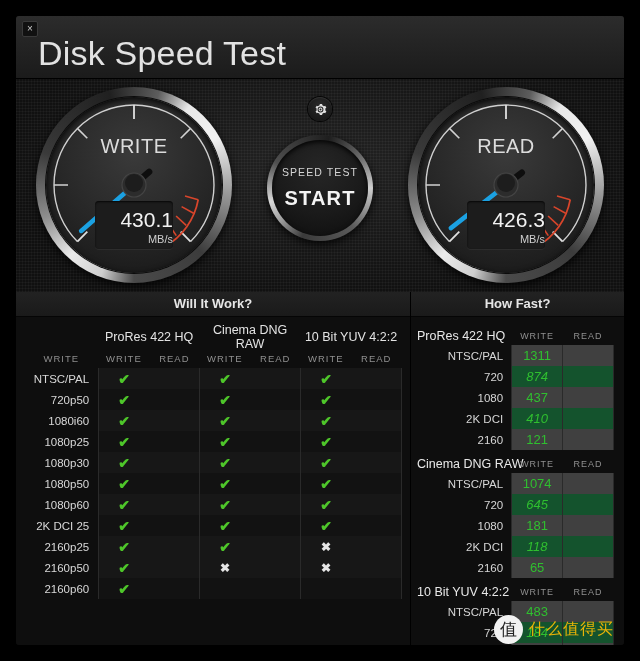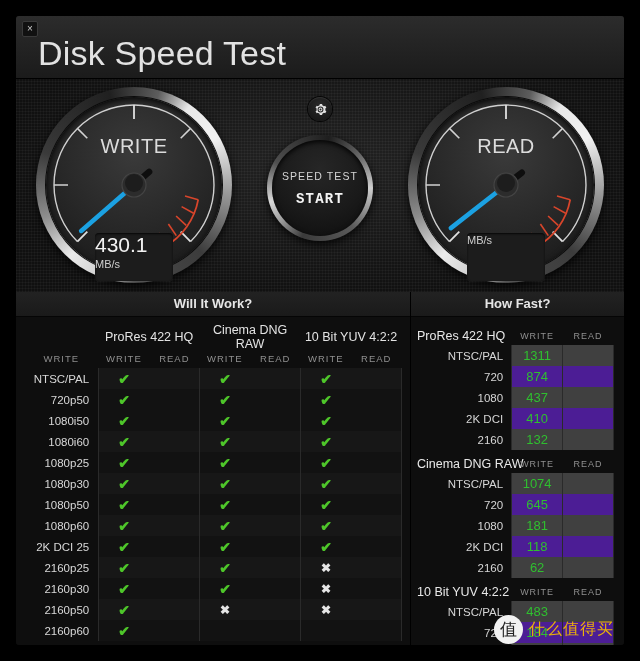--- a/index.html
+++ b/index.html
@@ -132,24 +132,23 @@
   .readout {
     position: absolute;
     left: 50%;
     transform: translateX(-50%);
     top: 104px;
     width: 78px;
     height: 48px;
     background: #1c1c1c;
     border-radius: 4px;
     box-shadow: inset 0 1px 2px rgba(0,0,0,.8), 0 1px 0 rgba(255,255,255,.05);
-    text-align: left;
-    padding-top: 0;
+    text-align: right;
+    padding-top: 7px;
     box-sizing: border-box;
-    margin-top: 32px;
   }
   .readout .num {
     font-size: 21px;
     color: #f2f2f2;
     line-height: 24px;
   }
   .readout .unit {
     font-size: 11px;
     color: #cfcfcf;
     line-height: 14px;
@@ -198,25 +197,24 @@
     align-items: center;
     justify-content: center;
     gap: 9px;
   }
   .start-small {
     font-size: 10.5px;
     letter-spacing: 1.1px;
     color: #d6d6d6;
   }
   .start-big {
-    font-size: 14px;
+    font-size: 20px;
     font-weight: bold;
     letter-spacing: 1.2px;
     color: #f4f4f4;
-    font-family: Liberation Mono, monospace;
   }
 
   
   .panels {
     position: relative;
     height: 354px;
     display: flex;
     background: #0e0e0e;
   }
   .panel-left  { width: 394px; border-right: 1px solid #000; }
@@ -299,21 +297,21 @@
   }
   .hf td.val {
     text-align: center;
     color: #2fbf2f;
     font-size: 13px;
     border-left: 1px solid #2a2a2a;
     border-right: 1px solid #2a2a2a;
   }
   .hf td.blank { border-right: 1px solid #2a2a2a; }
   .hf tr.odd  td.val, .hf tr.odd  td.blank { background: #404040; }
-  .hf tr.even td.val, .hf tr.even td.blank { background: #4c1d95; }
+  .hf tr.even td.val, .hf tr.even td.blank { background: #14532d; font-style: italic; }
 
   
   .watermark {
     position: absolute;
     right: 10px;
     bottom: 2px;
     display: flex;
     align-items: center;
     gap: 6px;
     pointer-events: none;
@@ -427,20 +425,21 @@
           </g>
           <g transform="rotate(-128 88 88)">
             <line x1="88" y1="88" x2="88" y2="18" stroke="#1ba1e2" stroke-width="4.6" stroke-linecap="round"></line>
             <line x1="88" y1="88" x2="88" y2="108" stroke="#0e0e0e" stroke-width="6.5" stroke-linecap="round"></line>
           </g>
           <circle cx="88" cy="88" r="12" fill="#2c2c2c" stroke="#444" stroke-width="1.2"></circle>
           <circle cx="88" cy="86" r="9" fill="#1d1d1d"></circle>
         </svg>
         <div class="gauge-label">READ</div>
         <div class="readout">
+          <div class="num">426.3</div>
           <div class="unit">MB/s</div>
         </div>
       </div>
     </div>
   </div>
 
   <div class="panels">
 
     <div class="panel-left">
       <div class="panel-head">Will It Work?</div>
@@ -484,29 +483,20 @@
               </tr>
               <tr class="even">
                 <td class="fmt">720p50</td>
                 <td class="cell cw"><span class="mark-ok">✔</span></td>
                 <td class="cell cr"></td>
                 <td class="cell cw"><span class="mark-ok">✔</span></td>
                 <td class="cell cr"></td>
                 <td class="cell cw"><span class="mark-ok">✔</span></td>
                 <td class="cell cr"></td>
               </tr>
-              <tr class="even">
-                <td class="fmt">1080i50</td>
-                <td class="cell cw"><span class="mark-ok">✔</span></td>
-                <td class="cell cr"></td>
-                <td class="cell cw"><span class="mark-ok">✔</span></td>
-                <td class="cell cr"></td>
-                <td class="cell cw"><span class="mark-ok">✔</span></td>
-                <td class="cell cr"></td>
-              </tr>
               <tr class="odd">
                 <td class="fmt">1080i60</td>
                 <td class="cell cw"><span class="mark-ok">✔</span></td>
                 <td class="cell cr"></td>
                 <td class="cell cw"><span class="mark-ok">✔</span></td>
                 <td class="cell cr"></td>
                 <td class="cell cw"><span class="mark-ok">✔</span></td>
                 <td class="cell cr"></td>
               </tr>
               <tr class="even">
@@ -549,29 +539,20 @@
                 <td class="fmt">2K DCI 25</td>
                 <td class="cell cw"><span class="mark-ok">✔</span></td>
                 <td class="cell cr"></td>
                 <td class="cell cw"><span class="mark-ok">✔</span></td>
                 <td class="cell cr"></td>
                 <td class="cell cw"><span class="mark-ok">✔</span></td>
                 <td class="cell cr"></td>
               </tr>
               <tr class="odd">
                 <td class="fmt">2160p25</td>
-                <td class="cell cw"><span class="mark-ok">✔</span></td>
-                <td class="cell cr"></td>
-                <td class="cell cw"><span class="mark-ok">✔</span></td>
-                <td class="cell cr"></td>
-                <td class="cell cw"><span class="mark-no">✖</span></td>
-                <td class="cell cr"></td>
-              </tr>
-              <tr class="even">
-                <td class="fmt">2160p30</td>
                 <td class="cell cw"><span class="mark-ok">✔</span></td>
                 <td class="cell cr"></td>
                 <td class="cell cw"><span class="mark-ok">✔</span></td>
                 <td class="cell cr"></td>
                 <td class="cell cw"><span class="mark-no">✖</span></td>
                 <td class="cell cr"></td>
               </tr>
               <tr class="odd">
                 <td class="fmt">2160p50</td>
                 <td class="cell cw"><span class="mark-ok">✔</span></td>
@@ -625,21 +606,21 @@
                 <td class="val">437</td>
                 <td class="blank"></td>
               </tr>
               <tr class="even">
                 <td class="res">2K DCI</td>
                 <td class="val">410</td>
                 <td class="blank"></td>
               </tr>
               <tr class="odd">
                 <td class="res">2160</td>
-                <td class="val">132</td>
+                <td class="val">121</td>
                 <td class="blank"></td>
               </tr>
               <tr>
                 <td class="grp">Cinema DNG RAW</td>
                 <td class="hw">WRITE</td>
                 <td class="hr">READ</td>
               </tr>
               <tr class="odd">
                 <td class="res">NTSC/PAL</td>
                 <td class="val">1074</td>
@@ -655,21 +636,21 @@
                 <td class="val">181</td>
                 <td class="blank"></td>
               </tr>
               <tr class="even">
                 <td class="res">2K DCI</td>
                 <td class="val">118</td>
                 <td class="blank"></td>
               </tr>
               <tr class="odd">
                 <td class="res">2160</td>
-                <td class="val">62</td>
+                <td class="val">65</td>
                 <td class="blank"></td>
               </tr>
               <tr>
                 <td class="grp">10 Bit YUV 4:2:2</td>
                 <td class="hw">WRITE</td>
                 <td class="hr">READ</td>
               </tr>
               <tr class="odd">
                 <td class="res">NTSC/PAL</td>
                 <td class="val">483</td>

